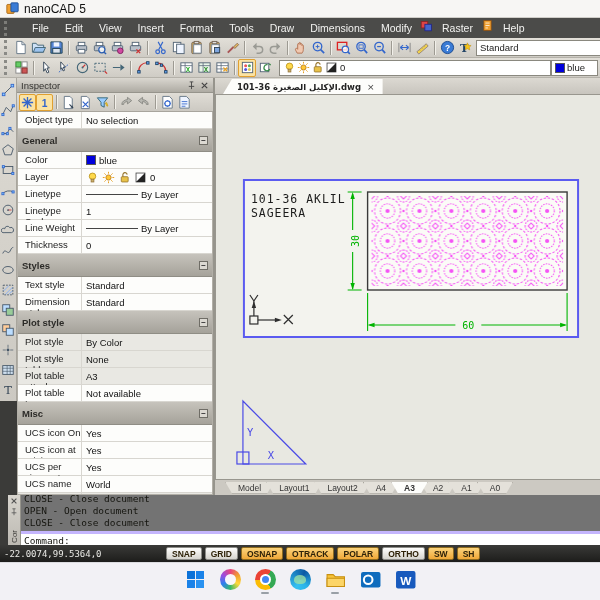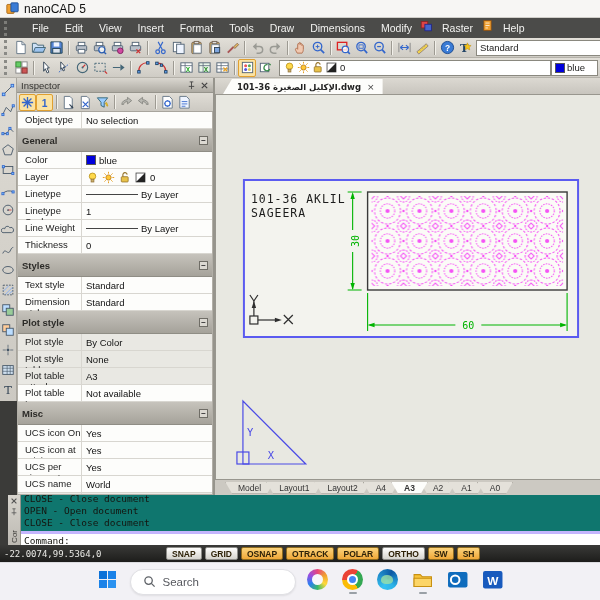--- a/index.html
+++ b/index.html
@@ -65,21 +65,21 @@
   .ltabs{height:16px;background:#ccc9c2;border-top:1px solid #98968e;display:flex;align-items:center;padding-left:14px;font-size:8.5px;}
   .ltab{background:#e4e1da;border:1px solid #9a978f;border-top:none;clip-path:polygon(0 0,100% 0,calc(100% - 7px) 100%,7px 100%);padding:1px 12px 0;margin:0 -4px;color:#333;display:flex;align-items:center;}
   .ltab.active{background:#fdfdfb;font-weight:bold;z-index:2;}
 
   
   .cmdrow{height:50px;background:#3b3b39;display:flex;padding-left:8px;}
   .cmd-strip{width:13px;background:linear-gradient(#d8d5ce,#bcb9b2);display:flex;flex-direction:column;align-items:center;padding:2px 0;gap:3px;border-right:1px solid #96948c;}
   .cmd-strip svg{width:8px;height:8px;display:block;}
   .cmd-vlabel{margin-top:auto;writing-mode:vertical-rl;transform:rotate(180deg);font-size:8px;color:#3c3b38;}
   .cmd-body{flex:1;display:flex;flex-direction:column;font-family:"DejaVu Sans Mono",monospace;}
-  .hist{height:36px;background:#0f766e;overflow:hidden;padding:0 0 0 3px;font-size:9.5px;line-height:12px;color:#15150f;}
+  .hist{height:36px;background:#737373;overflow:hidden;padding:0 0 0 3px;font-size:9.5px;line-height:12px;color:#15150f;}
   .hist div:first-child{margin-top:-2px;}
   .cmdline{height:14px;background:#fff;border-top:3px solid #c4b5fd;font-size:9.5px;line-height:13px;padding-left:3px;color:#15150f;}
 
   
   .statusbar{height:17px;background:linear-gradient(#3a3a38,#1d1d1b);display:flex;align-items:center;color:#e8e8e4;}
   .coords{width:166px;padding-left:4px;font-family:"DejaVu Sans Mono",monospace;font-size:9px;}
   .toggles{display:flex;gap:3px;align-items:center;}
   .tg{height:13px;padding:0 5px;font-size:8.5px;font-weight:bold;color:#2e2208;border-radius:2px;display:flex;align-items:center;
       background:linear-gradient(#fdfdfc,#d6d4ce);border:1px solid #8c8c88;}
   .tg.on{background:linear-gradient(#fbd37c,var(--toggle-active));border:1px solid #8d6a1e;}
@@ -898,27 +898,20 @@
   <div class="taskbar">
     <div class="tk">
       <svg viewBox="0 0 21 21">
           <rect x="2" y="2" width="8" height="8" fill="#0c72d8"></rect>
           <rect x="11" y="2" width="8" height="8" fill="#1a82e8"></rect>
           <rect x="2" y="11" width="8" height="8" fill="#1a82e8"></rect>
           <rect x="11" y="11" width="8" height="8" fill="#2a92f0"></rect>
         </svg>
       <div class="run"></div>
     </div>
-    <div class="search-pill">
-      <svg viewBox="0 0 14 14">
-          <circle cx="6" cy="6" r="4" fill="none" stroke="#5f6368" stroke-width="1.4"></circle>
-          <path d="M9 9l3.5 3.5" stroke="#5f6368" stroke-width="1.4"></path>
-        </svg>
-      <span class="search-text">Search</span>
-    </div>
     <span id="tk-icons" style="display:flex;gap:9px">
         <div class="tk">
           <span class="cg cg-copilot"></span>
           <div class="run"></div>
         </div>
         <div class="tk">
           <span class="cg cg-chrome"></span>
           <div class="run yes"></div>
         </div>
         <div class="tk">

